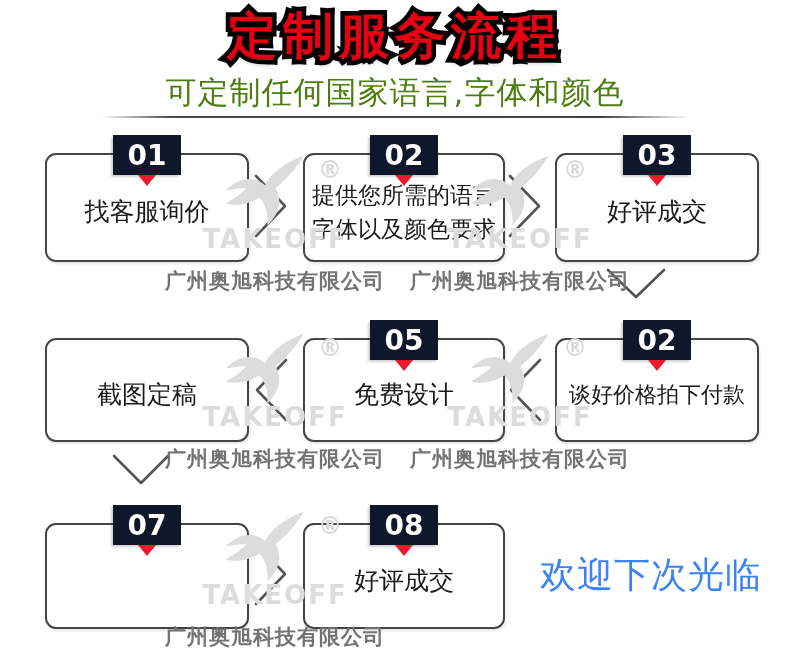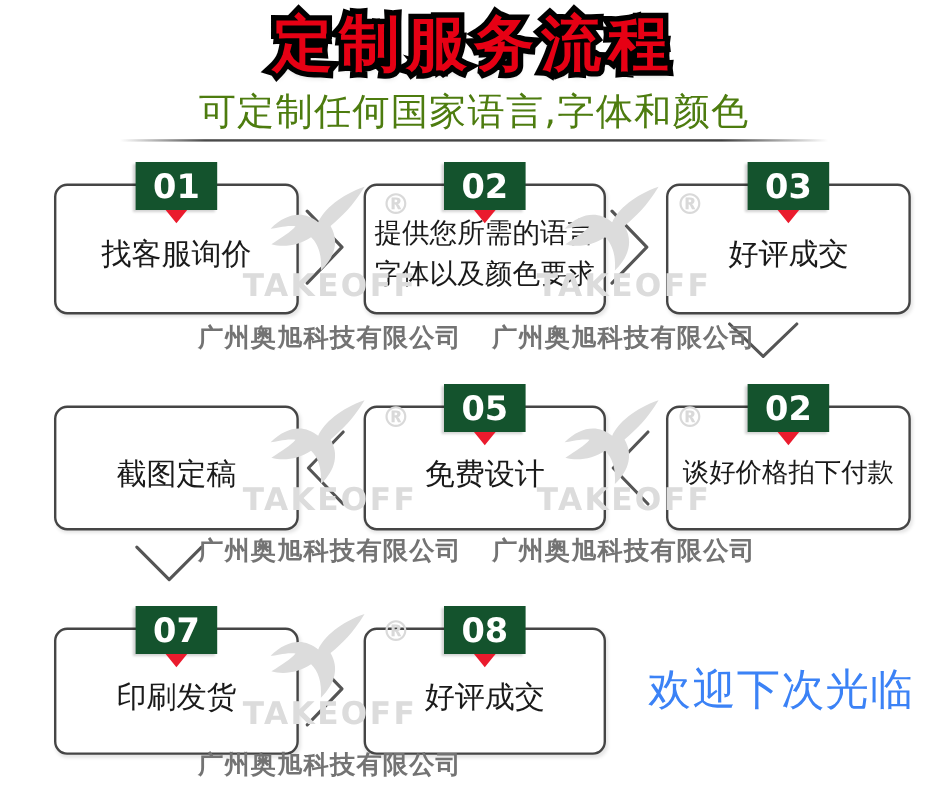--- a/index.html
+++ b/index.html
@@ -12,21 +12,21 @@
   .title-stroke{color:#e60014;-webkit-text-stroke:9px #000;text-shadow:0 4px 5px rgba(0,0,0,.30);}
   .title-fill{color:#e60014;}
   .subtitle{position:absolute;left:0;top:72px;width:790px;text-align:center;font-size:31px;font-weight:500;color:#4d7c0f;letter-spacing:1px;}
   .head-rule{position:absolute;left:100px;top:116px;width:590px;height:2px;
     background:linear-gradient(90deg,rgba(60,60,60,0),rgba(55,55,55,.9) 12%,rgba(55,55,55,.95) 85%,rgba(60,60,60,0));}
 
   
   .step-box{position:absolute;background:#fff;border:2px solid #454545;border-radius:11px;z-index:2;
     display:flex;align-items:center;justify-content:center;box-shadow:1px 2px 3px rgba(0,0,0,.10);}
   .step-tab{position:absolute;top:-20px;left:50%;transform:translateX(-50%);width:68px;height:40px;
-    background:#14532d;color:#fff;font-size:28px;font-weight:700;display:flex;align-items:center;justify-content:center;
+    background:#0f172a;color:#fff;font-size:28px;font-weight:700;display:flex;align-items:center;justify-content:center;
     box-shadow:-2px 2px 2px rgba(0,0,0,.18);z-index:3;}
   .step-tab::after{content:"";position:absolute;top:100%;left:50%;transform:translateX(-50%);
     border:9px solid transparent;border-top:11px solid #ea1b2d;border-bottom:0;}
   .step-label{font-size:25px;color:#1a1a1a;text-align:center;line-height:1.45;margin-top:10px;}
   .step-label.small{font-size:23px;}
   .step-label.smaller{font-size:22px;}
 
   
   .arrow{position:absolute;z-index:1;}
 
@@ -97,23 +97,20 @@
   </div>
   <div class="step-box" style="left:45px;top:338px;width:200px;height:100px">
     <div class="step-label">
         <div>截图定稿</div>
       </div>
   </div>
 
   <div class="step-box" style="left:45px;top:523px;width:200px;height:102px">
     <div class="step-tab">
         <span>07</span>
-      </div>
-    <div class="step-label">
-        <div>印刷发货</div>
       </div>
   </div>
   <div class="step-box" style="left:303px;top:523px;width:198px;height:102px">
     <div class="step-tab">
         <span>08</span>
       </div>
     <div class="step-label">
         <div>好评成交</div>
       </div>
   </div>

